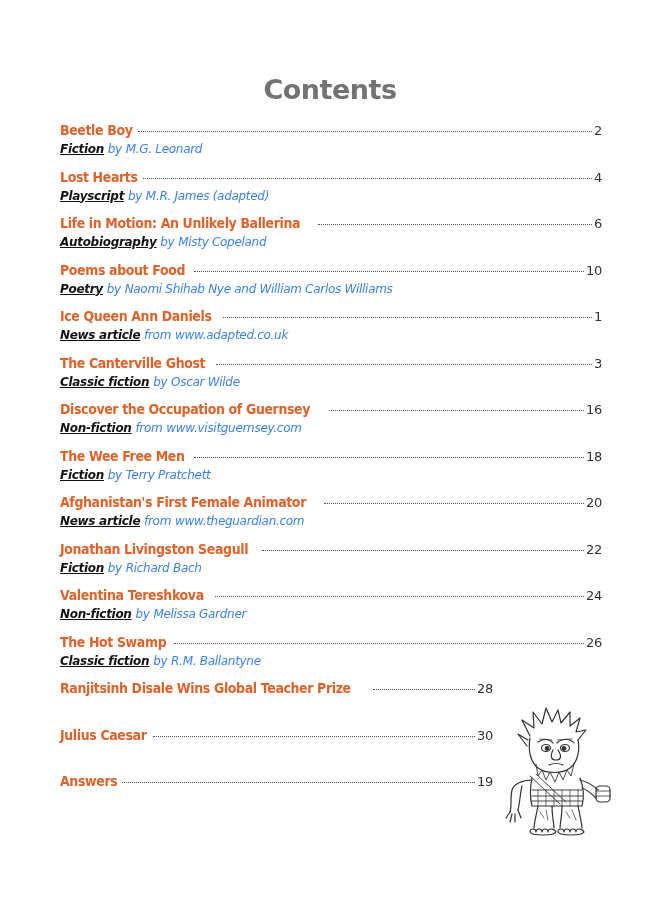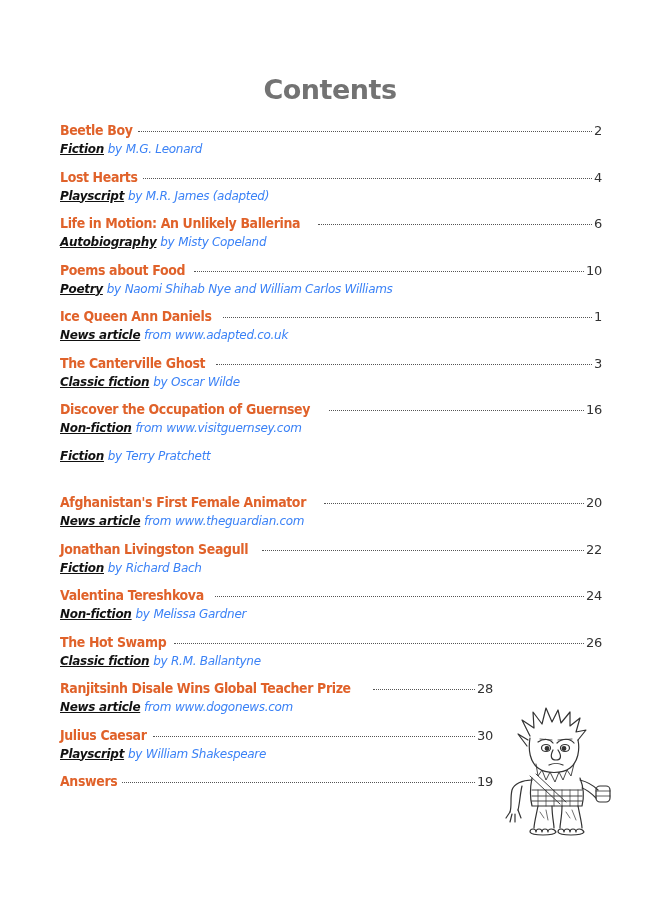--- a/index.html
+++ b/index.html
@@ -106,20 +106,25 @@
   <div class="entry">
     <div class="row1">
         <span class="etitle">Discover the Occupation of Guernsey</span>
         <span class="dots"></span>
         <span class="page">16</span>
       </div>
     <div class="row2"><span class="genre">Non-fiction</span> <span class="byline">from</span> <span class="byline">www.visitguernsey.com</span></div>
   </div>
 
   <div class="entry">
+    <div class="row1">
+        <span class="etitle">The Wee Free Men</span>
+        <span class="dots"></span>
+        <span class="page">18</span>
+      </div>
     <div class="row2"><span class="genre">Fiction</span> <span class="byline">by</span> <span class="byline">Terry Pratchett</span></div>
   </div>
 
   <div class="entry">
     <div class="row1">
         <span class="etitle">Afghanistan's First Female Animator</span>
         <span class="dots"></span>
         <span class="page">20</span>
       </div>
     <div class="row2"><span class="genre">News article</span> <span class="byline">from</span> <span class="byline">www.theguardian.com</span></div>
@@ -151,30 +156,28 @@
       </div>
     <div class="row2"><span class="genre">Classic fiction</span> <span class="byline">by</span> <span class="byline">R.M. Ballantyne</span></div>
   </div>
 
   <div class="entry narrow">
     <div class="row1">
         <span class="etitle">Ranjitsinh Disale Wins Global Teacher Prize</span>
         <span class="dots"></span>
         <span class="page">28</span>
       </div>
-    <div class="row2"><span class="genre">News article</span> <span class="byline">from</span> <span class="byline">www.dogonews.com</span></div>
   </div>
 
   <div class="entry narrow">
     <div class="row1">
         <span class="etitle">Julius Caesar</span>
         <span class="dots"></span>
         <span class="page">30</span>
       </div>
-    <div class="row2"><span class="genre">Playscript</span> <span class="byline">by</span> <span class="byline">William Shakespeare</span></div>
   </div>
 
   <div class="entry narrow">
     <div class="row1">
         <span class="etitle">Answers</span>
         <span class="dots"></span>
         <span class="page">19</span>
       </div>
   </div>
 

